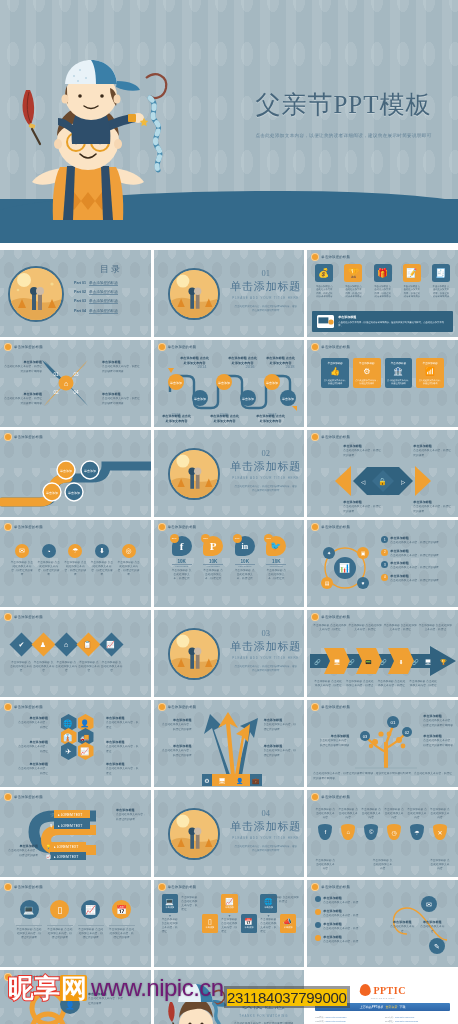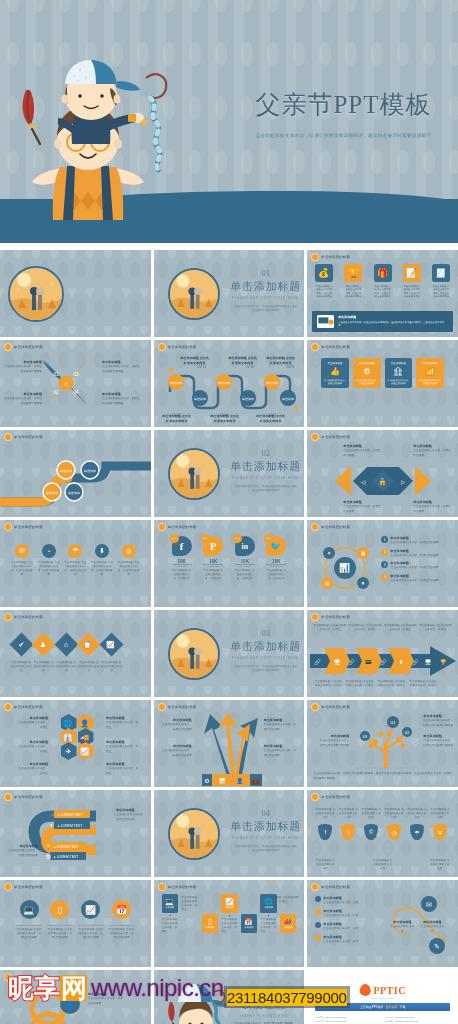--- a/index.html
+++ b/index.html
@@ -303,20 +303,39 @@
         <path d="M0 34 C10 28 18 30 26 33 C34 36 44 34 52 31 L52 52 L0 52Z" fill="#e5a851"></path>
         <rect x="22" y="26" width="4" height="16" fill="#3c5c74"></rect>
         <circle cx="24" cy="23" r="4" fill="#2f4f66"></circle>
         <rect x="28" y="26" width="4" height="16" fill="#8f7f70"></rect>
         <circle cx="30" cy="23" r="4" fill="#cdbba7"></circle>
         <path d="M8 40 l4-9 4 9z" fill="#e08a27"></path>
         <path d="M38 40 l4-9 4 9z" fill="#e08a27"></path>
         <circle cx="42" cy="16" r="1.6" fill="#f5d98f"></circle>
         <circle cx="8" cy="22" r="1.3" fill="#f5d98f"></circle>
       </svg>
+    </div>
+    <div class="toc-right">
+      <div class="toc-title">目录</div>
+      <div class="toc-row">
+        <span class="toc-part">Part 01</span>
+        <span class="toc-lbl">单击添加您的标题</span>
+      </div>
+      <div class="toc-row">
+        <span class="toc-part">Part 02</span>
+        <span class="toc-lbl">单击添加您的标题</span>
+      </div>
+      <div class="toc-row">
+        <span class="toc-part">Part 03</span>
+        <span class="toc-lbl">单击添加您的标题</span>
+      </div>
+      <div class="toc-row">
+        <span class="toc-part">Part 04</span>
+        <span class="toc-lbl">单击添加您的标题</span>
+      </div>
     </div>
   </div>
 
   <div class="slide patt">
     <div class="sec-circle">
       <svg width="48" height="48" viewBox="0 0 52 52">
         <circle cx="26" cy="26" r="26" fill="#f2c173"></circle>
           <circle cx="14" cy="12" r="7" fill="#fde9b0"></circle>
         <path d="M0 34 C10 28 18 30 26 33 C34 36 44 34 52 31 L52 52 L0 52Z" fill="#e5a851"></path>
         <rect x="22" y="26" width="4" height="16" fill="#3c5c74"></rect>

